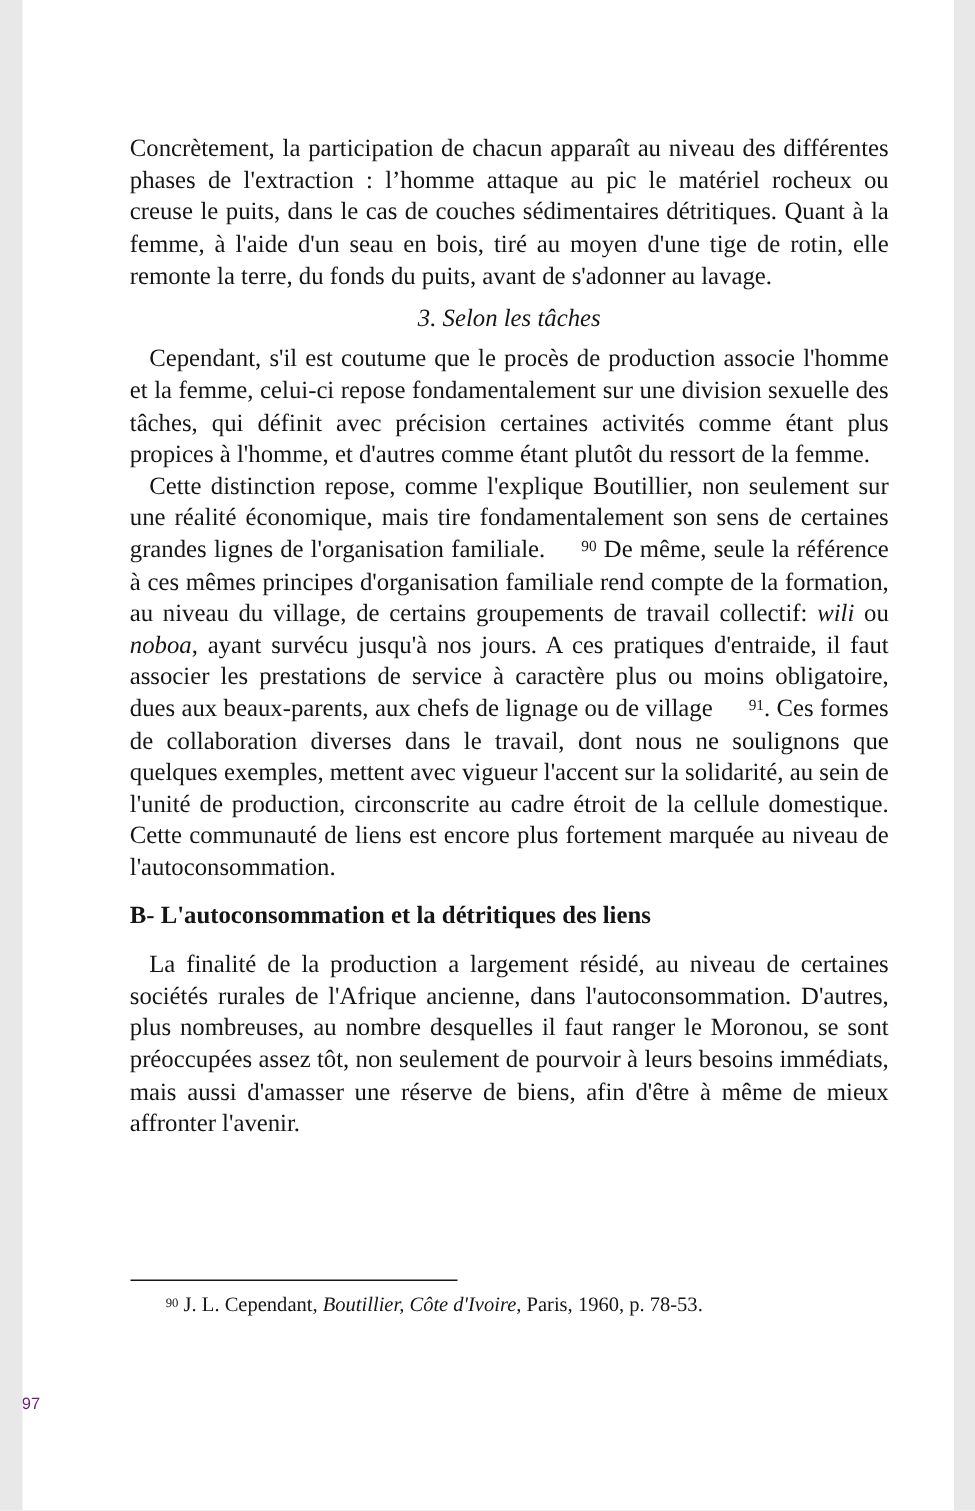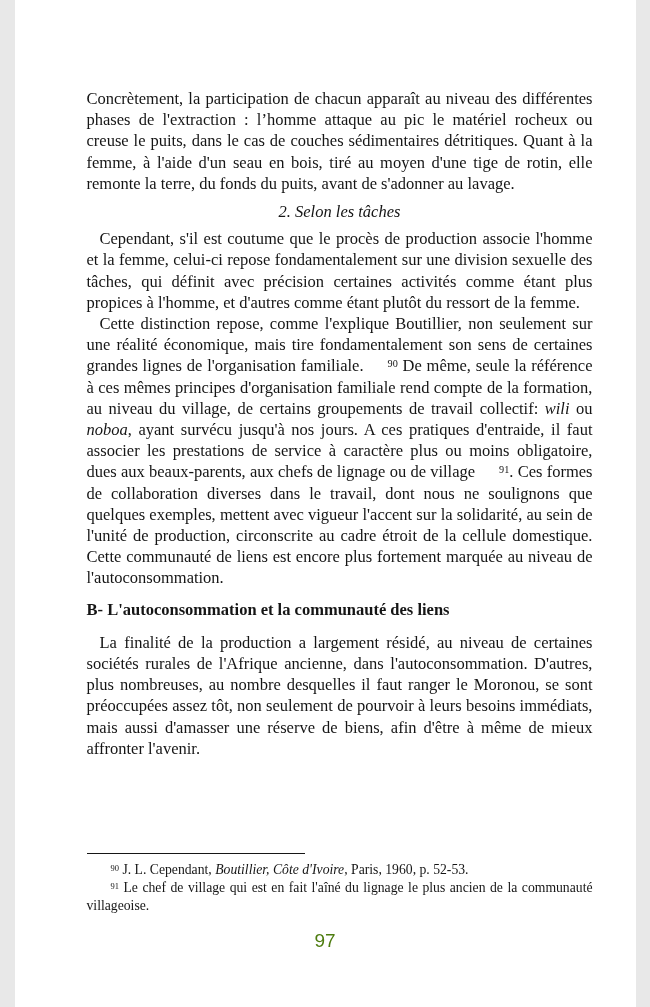--- a/index.html
+++ b/index.html
@@ -66,50 +66,48 @@
     height: 1.4px;
     background: #161616;
     margin: 0 0 7px 0;
   }
   .fn { margin: 0; text-indent: 0; }
   .page-number {
     position: absolute;
     top: 930px;
     left: 0;
     right: 0;
-    text-align: center;
     font-family: "Liberation Sans", sans-serif;
-    font-size: 19px;
-    color: #4d7c0f;
+    font-size: 11px;
+    color: #701a75;
   }
 </style>
 </head>
 <body>
 
 <div class="page">
 
   <div class="body-text">
 
     <p class="no-indent"><span>Concrètement, la participation de chacun apparaît au niveau des différentes phases de l'extraction : l’homme attaque au pic le matériel rocheux ou creuse le puits, dans le cas de couches sédimentaires détritiques. Quant à la femme, à l'aide d'un seau en bois, tiré au moyen d'une tige de rotin, elle remonte la terre, du fonds du puits, avant de s'adonner au lavage.</span></p>
 
-    <h2 class="heading-center">2. Selon les tâches</h2>
+    <h2 class="heading-center">3. Selon les tâches</h2>
 
     <p><span>Cependant, s'il est coutume que le procès de production associe l'homme et la femme, celui-ci repose fondamentalement sur une division sexuelle des tâches, qui définit avec précision certaines activités comme étant plus propices à l'homme, et d'autres comme étant plutôt du ressort de la femme.</span></p>
 
     <p><span>Cette distinction repose, comme l'explique Boutillier, non seulement sur une réalité économique, mais tire fondamentalement son sens de certaines grandes lignes de l'organisation familiale.</span><span class="sup">90</span><span> De même, seule la référence à ces mêmes principes d'organisation familiale rend compte de la formation, au niveau du village, de certains groupements de travail collectif: </span><i>wili</i><span> ou </span><i>noboa</i><span>, ayant survécu jusqu'à nos jours. A ces pratiques d'entraide, il faut associer les prestations de service à caractère plus ou moins obligatoire, dues aux beaux-parents, aux chefs de lignage ou de village</span><span class="sup">91</span><span>. Ces formes de collaboration diverses dans le travail, dont nous ne soulignons que quelques exemples, mettent avec vigueur l'accent sur la solidarité, au sein de l'unité de production, circonscrite au cadre étroit de la cellule domestique. Cette communauté de liens est encore plus fortement marquée au niveau de l'autoconsommation.</span></p>
 
-    <h3 class="heading-bold">B- L'autoconsommation et la communauté des liens</h3>
+    <h3 class="heading-bold">B- L'autoconsommation et la détritiques des liens</h3>
 
     <p><span>La finalité de la production a largement résidé, au niveau de certaines sociétés rurales de l'Afrique ancienne, dans l'autoconsommation. D'autres, plus nombreuses, au nombre desquelles il faut ranger le Moronou, se sont préoccupées assez tôt, non seulement de pourvoir à leurs besoins immédiats, mais aussi d'amasser une réserve de biens, afin d'être à même de mieux affronter l'avenir.</span></p>
 
   </div>
 
   <div class="footnotes">
     <div class="fn-rule"></div>
 
-    <p class="fn"><span class="sup">90</span> <span><span>J. L. Cependant, </span><i>Boutillier, Côte d'Ivoire</i><span>, Paris, 1960, p. 52-53.</span></span></p>
+    <p class="fn"><span class="sup">90</span> <span><span>J. L. Cependant, </span><i>Boutillier, Côte d'Ivoire</i><span>, Paris, 1960, p. 78-53.</span></span></p>
 
-    <p class="fn"><span class="sup">91</span> <span><span>Le chef de village qui est en fait l'aîné du lignage le plus ancien de la communauté villageoise.</span></span></p>
   </div>
 
   <div class="page-number">97</div>
 
 </div>
 
 </body></html>

